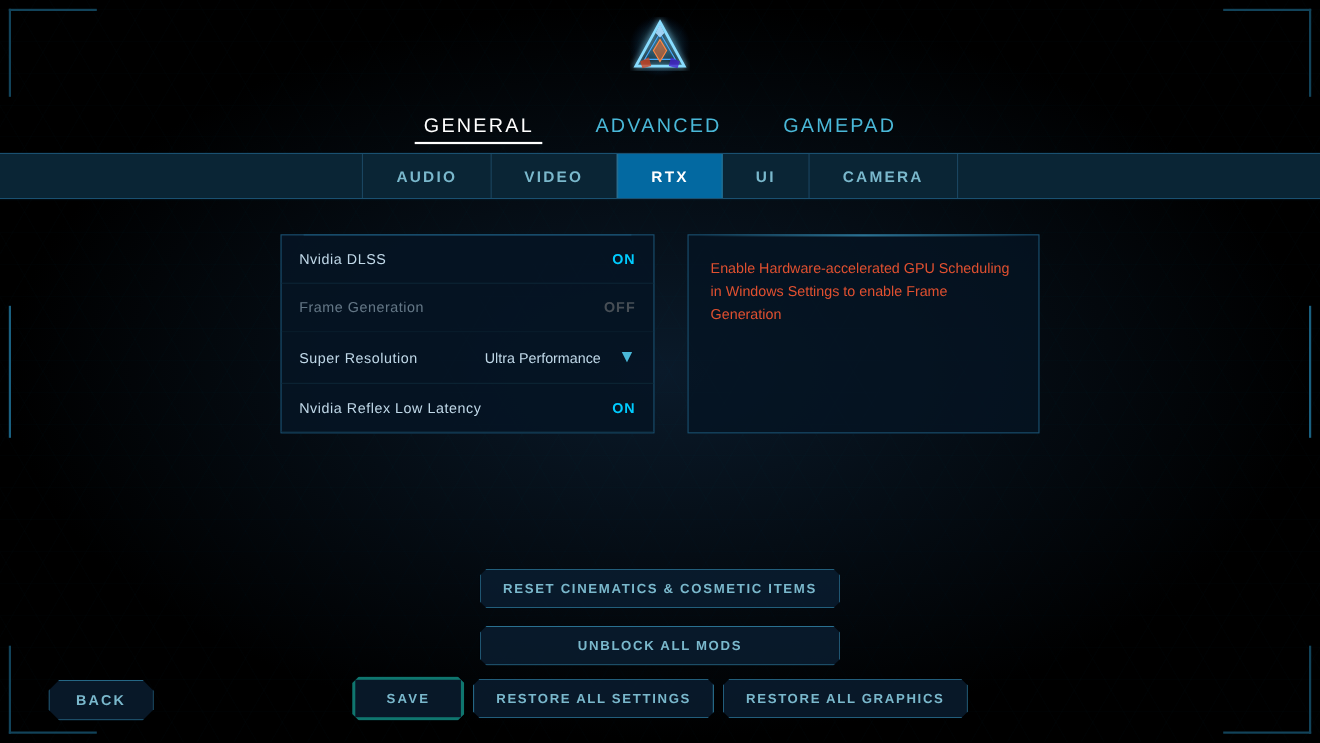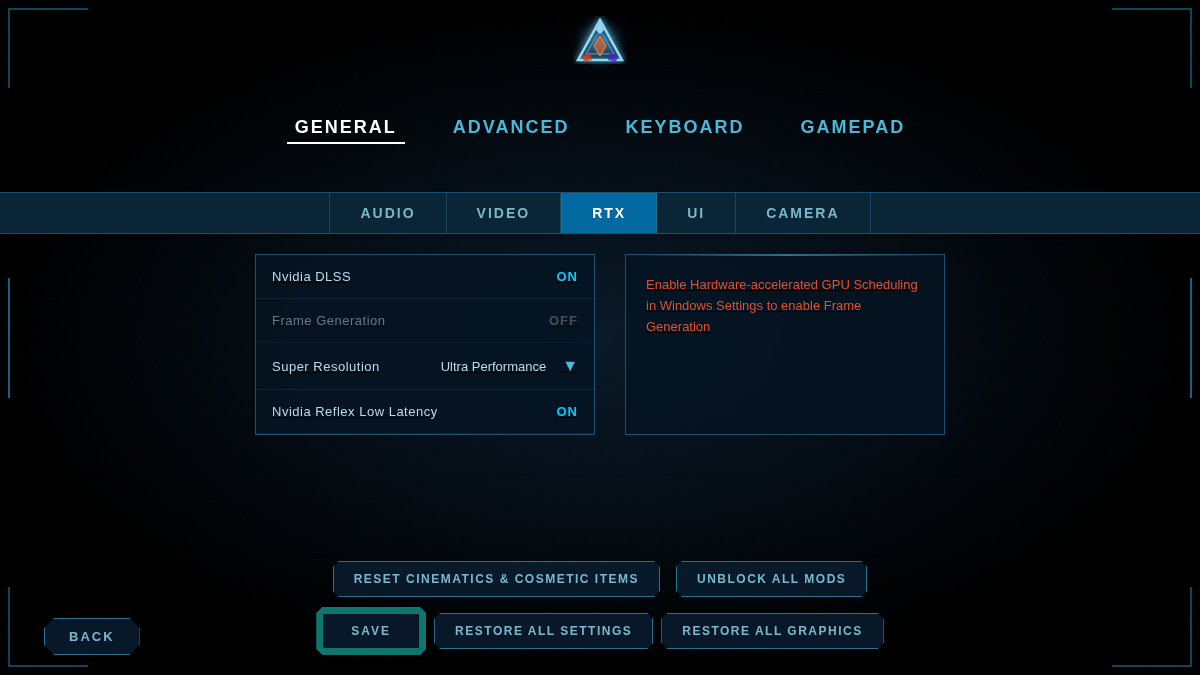--- a/index.html
+++ b/index.html
@@ -76,46 +76,44 @@
       z-index: 10;
       display: flex;
       justify-content: center;
       gap: 40px;
       margin-bottom: 0;
       padding-bottom: 8px;
     }
 
     .main-nav-item {
       font-size: 18px;
-      font-weight: bold;
+      font-weight: normal;
       letter-spacing: 2px;
       cursor: pointer;
       padding: 4px 8px;
       color: #4ab8d8;
       text-transform: uppercase;
-      margin-top: 13px;
     }
 
     .main-nav-item.active {
       color: #ffffff;
       border-bottom: 2px solid #ffffff;
     }
 
     
     .sub-nav {
       position: relative;
       z-index: 10;
       display: flex;
       justify-content: center;
       background: #0a2535;
       border-top: 1px solid #1a5070;
       border-bottom: 1px solid #1a5070;
       padding: 0;
       gap: 0;
-      margin-top: 40px;
     }
 
     .sub-nav-item {
       font-size: 14px;
       font-weight: bold;
       letter-spacing: 2px;
       color: #7ab8cc;
       padding: 12px 30px;
       cursor: pointer;
       text-transform: uppercase;
@@ -133,24 +131,23 @@
       border-right: 1px solid #2a7090;
       position: relative;
     }
 
     
     .content-area {
       position: relative;
       z-index: 10;
       display: flex;
       justify-content: center;
-      padding: 20px 40px;
+      padding: 32px 40px;
       gap: 30px;
       flex: 1;
-      text-decoration: underline;
     }
 
     
     .settings-panel {
       width: 340px;
       border: 1px solid #1a5070;
       background: rgba(5, 20, 35, 0.9);
       position: relative;
     }
 
@@ -238,20 +235,21 @@
       display: flex;
       flex-direction: column;
       align-items: center;
       gap: 10px;
       padding: 10px 0 20px;
     }
 
     .bottom-row1 {
       display: flex;
       gap: 16px;
+      flex-direction: column;
     }
 
     .bottom-row2 {
       display: flex;
       gap: 8px;
       align-items: center;
     }
 
     .btn {
       border: 1px solid #2a7090;
@@ -276,21 +274,21 @@
       font-size: 13px;
       font-weight: bold;
       letter-spacing: 2px;
       padding: 10px 24px;
       cursor: pointer;
       text-transform: uppercase;
       clip-path: polygon(10px 0%, calc(100% - 10px) 0%, 100% 10px, 100% calc(100% - 10px), calc(100% - 10px) 100%, 10px 100%, 0% calc(100% - 10px), 0% 10px);
     }
 
     .btn-save {
-      border: 7px solid #0f766e;
+      border: 3px solid #0f766e;
       background: rgba(10, 30, 50, 0.8);
       color: #7ab8cc;
       font-size: 12px;
       font-weight: bold;
       letter-spacing: 2px;
       padding: 10px 28px;
       cursor: pointer;
       text-transform: uppercase;
     }
 
@@ -350,21 +348,20 @@
 
       <polygon points="22,44 30,40 32,48 24,50" fill="#cc4422" opacity="0.8"></polygon>
 
       <polygon points="58,44 50,40 48,48 56,50" fill="#4422cc" opacity="0.8"></polygon>
     </svg>
   </div>
 
   <nav class="main-nav">
     <span class="main-nav-item active">GENERAL</span>
     <span class="main-nav-item">ADVANCED</span>
-    <span class="main-nav-item">KEYBOARD</span>
     <span class="main-nav-item">GAMEPAD</span>
   </nav>
 
   <div class="sub-nav">
     <span class="sub-nav-item">AUDIO</span>
     <span class="sub-nav-item">VIDEO</span>
     <span class="sub-nav-item active">RTX</span>
     <span class="sub-nav-item">UI</span>
     <span class="sub-nav-item">CAMERA</span>
   </div>

